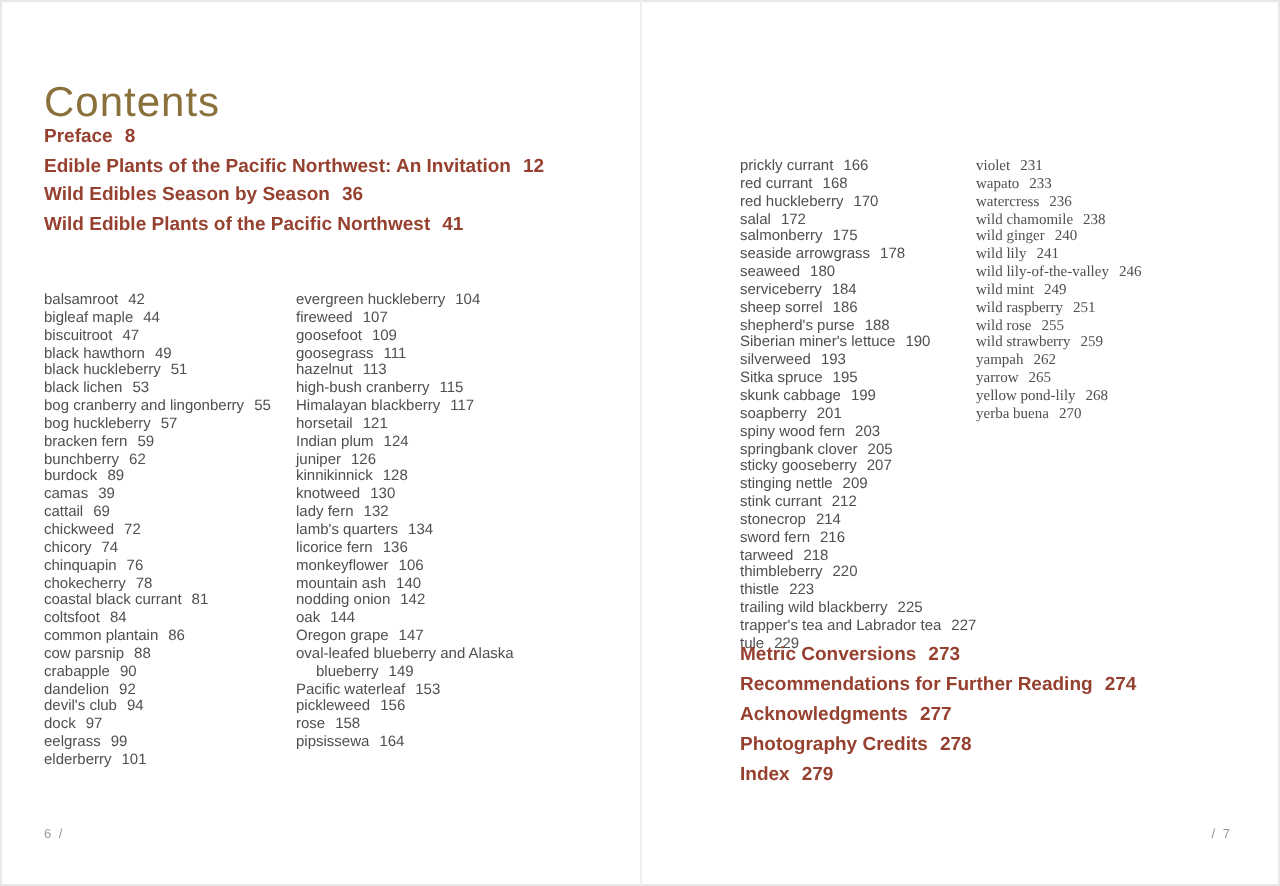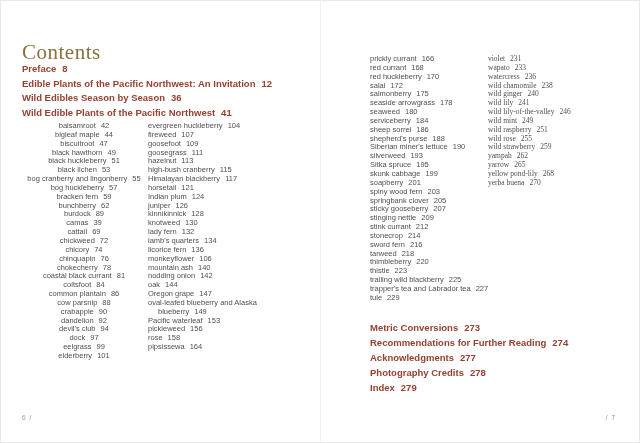--- a/index.html
+++ b/index.html
@@ -23,21 +23,21 @@
     left: 320px;
     top: 0;
     width: 1px;
     height: 100%;
     background: #f0f0f0;
   }
   .book-title {
     position: absolute;
     left: 22px;
     top: 26px;
-    font-family: Liberation Serif, serif;
+    font-family: Liberation Sans, sans-serif;
     font-size: 21px;
     font-weight: 400;
     letter-spacing: 0.5px;
     color: #8a713c;
   }
   .front-matter {
     position: absolute;
     left: 22px;
     top: 62px;
   }
@@ -55,28 +55,29 @@
   }
   .back-matter .toc-entry {
     font-size: 9.5px;
     font-weight: 700;
     line-height: 15px;
     color: #964130;
     white-space: nowrap;
   }
   .toc-col {
     position: absolute;
+    margin-top: 24px;
   }
   .toc-col .toc-entry {
     font-size: 7.5px;
     line-height: 8.85px;
     color: #4f4f4f;
     white-space: nowrap;
   }
-  .col-left-1  { left: 22px;  top: 122px; width: 124px; text-align: center; }
+  .col-left-1  { left: 22px;  top: 122px; width: 124px; }
   .col-left-2  { left: 148px; top: 122px; width: 150px; }
   .col-right-1 { left: 370px; top: 55px;  width: 130px; }
   .col-right-2 { left: 488px; top: 55px;  width: 130px; font-family: Liberation Serif, serif; }
   .toc-entry .entry-page {
     margin-left: 5px;
   }
   .front-matter .entry-page,
   .back-matter .entry-page {
     margin-left: 6px;
   }

